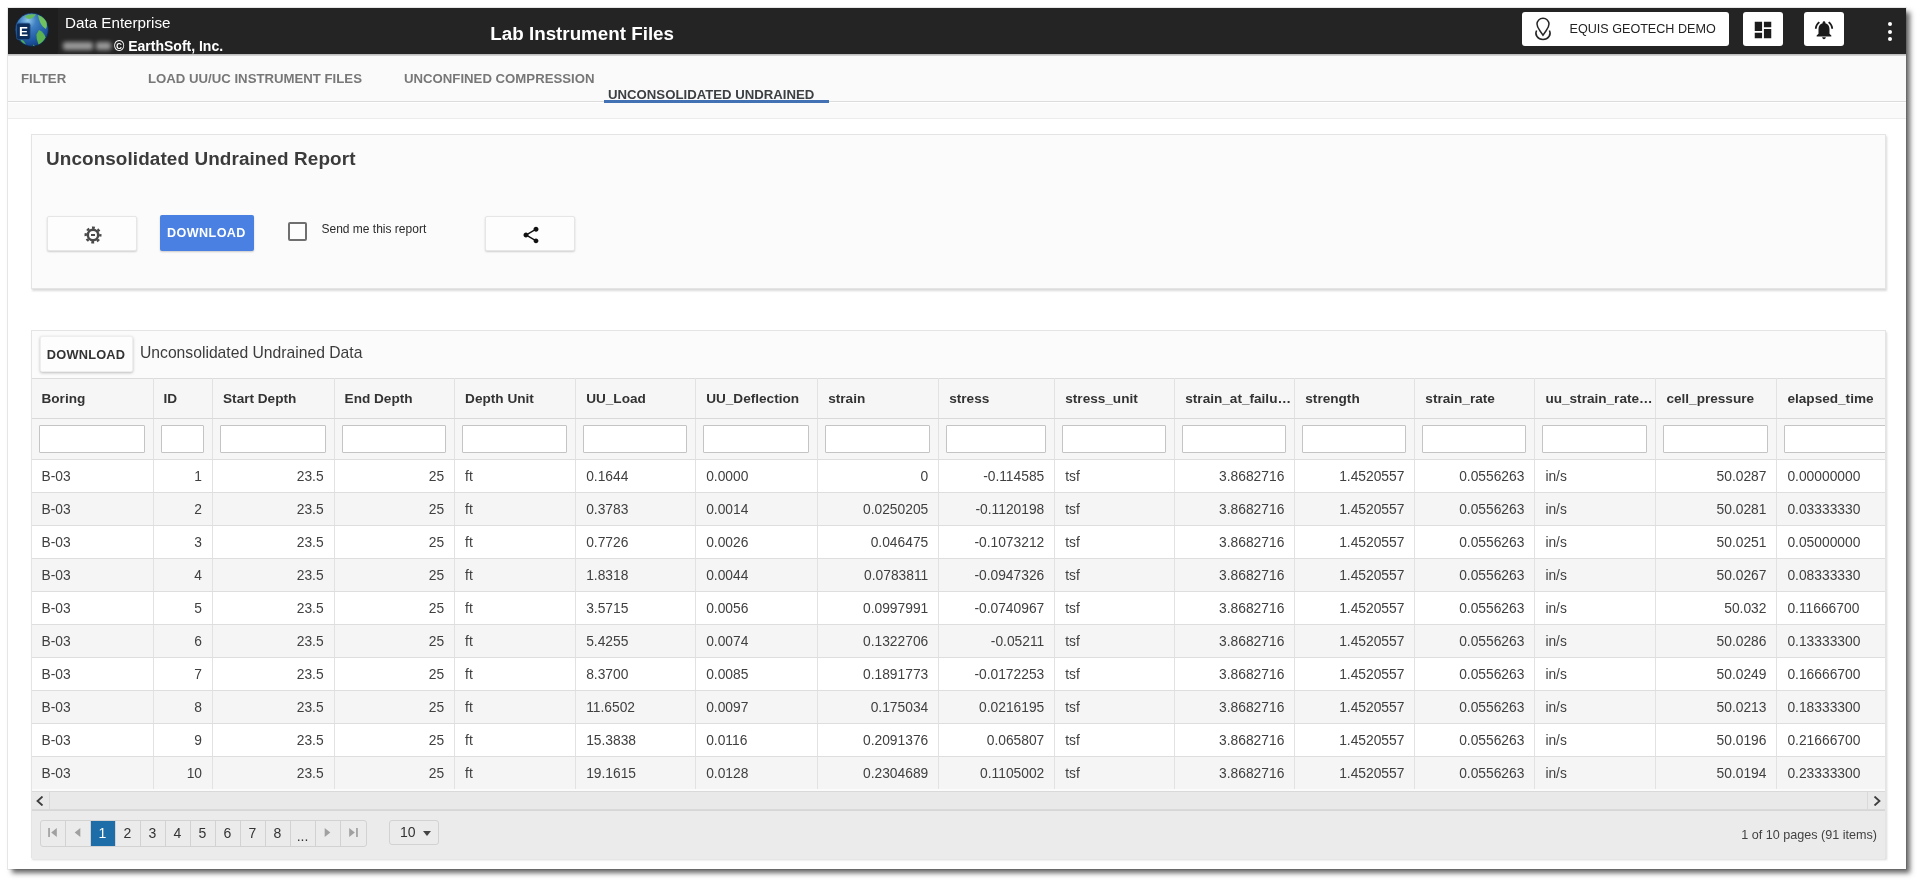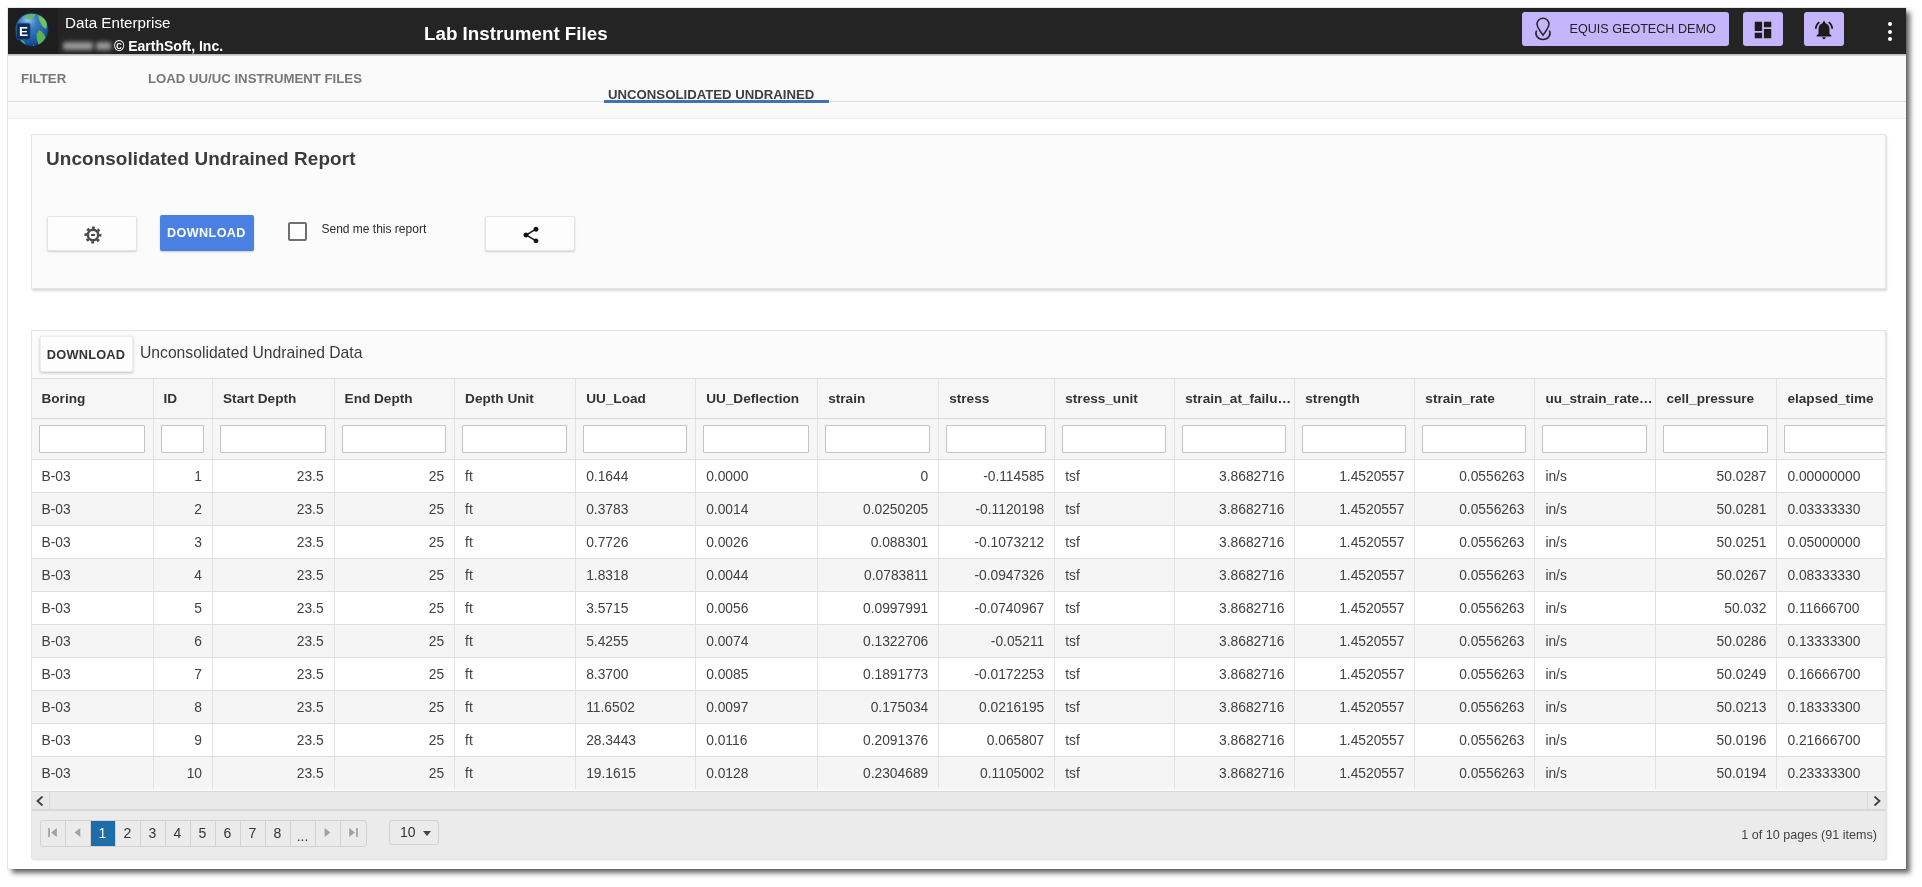--- a/index.html
+++ b/index.html
@@ -6,22 +6,22 @@
 html,body { width:1922px; height:887px; background:#fff; font-family:"Liberation Sans", sans-serif; overflow:hidden; }
 .win { position:absolute; left:8px; top:8px; width:1898px; height:861px; background:#fff;
   box-shadow: 0 0 0 1px rgba(0,0,0,.07), 4px 4px 5px rgba(75,75,75,.85); }
 
 .appbar { position:absolute; left:0; top:0; width:100%; height:46px; background:#242424; }
 .logo { position:absolute; left:5px; top:2px; }
 .brand { position:absolute; left:57px; top:6px; color:#fff; font-size:15.2px; }
 .brand2 { position:absolute; left:55px; top:28px; height:11px; }
 .blur { display:inline-block; height:8px; background:#989898; filter:blur(2px); vertical-align:middle; margin-right:3px; border-radius:2px;}
 .esoft { color:#fff; font-size:14px; font-weight:bold; vertical-align:middle; }
-.apptitle { position:absolute; left:416px; top:15px; width:250px; color:#fff; font-size:18.8px; font-weight:bold; white-space:nowrap; }
-.hbtn { position:absolute; top:4px; height:34px; background:#c4b5fd; border-radius:3px; color:#222; }
+.apptitle { position:absolute; left:416px; top:15px; width:250px; color:#fff; font-size:18.8px; font-weight:bold; white-space:nowrap;text-align:right; }
+.hbtn { position:absolute; top:4px; height:34px; background:#ffffff; border-radius:3px; color:#222; }
 .hbtn-user { left:1513.5px; width:207px; font-size:12.6px; white-space:nowrap; }
 .hbtn-user svg { position:absolute; left:12px; top:4.5px; }
 .hbtn-user span { position:absolute; left:48px; top:10px; letter-spacing:0; }
 .hbtn-sq { width:40px; }
 .hbtn-sq svg { position:absolute; left:9px; top:7px; }
 .dots { position:absolute; left:1880px; top:14px; width:4px; }
 .dots div { width:4px; height:4px; border-radius:50%; background:#fff; margin-bottom:3.5px; }
 
 .tabshadow { position:absolute; left:0; top:46px; width:100%; height:2px;
   background:linear-gradient(#b5b5b5,#dddddd); }
@@ -122,20 +122,21 @@
     <div class="dots">
         <div></div>
         <div></div>
         <div></div>
       </div>
   </div>
   <div class="tabshadow"></div>
   <div class="tabbar">
     <div class="tab" style="left:13px; width:117px;">FILTER</div>
     <div class="tab" style="left:140px; width:256px;">LOAD UU/UC INSTRUMENT FILES</div>
+    <div class="tab" style="left:396px; width:190px;">UNCONFINED COMPRESSION</div>
     <div class="tab active" style="left:600px; width:225px;margin-top:16px;">UNCONSOLIDATED UNDRAINED</div>
     <div class="tabink"></div>
   </div>
   <div class="strip"></div>
   <div class="card card1">
     <h2>Unconsolidated Undrained Report</h2>
     <div class="gearbtn">
       <svg width="20" height="20" viewBox="0 0 20 20">
         <circle cx="10" cy="10" r="5.2" fill="none" stroke="#4a4a4a" stroke-width="2.5"></circle>
         <circle cx="10" cy="10" r="7.3" fill="none" stroke="#4a4a4a" stroke-width="2.4" stroke-dasharray="2.85 2.88" stroke-dashoffset="1.2"></circle>
@@ -282,21 +283,21 @@
               <td>0.03333330</td>
             </tr>
             <tr class="odd">
               <td>B-03</td>
               <td class="r">3</td>
               <td class="r">23.5</td>
               <td class="r">25</td>
               <td>ft</td>
               <td>0.7726</td>
               <td>0.0026</td>
-              <td class="r">0.088301</td>
+              <td class="r">0.046475</td>
               <td class="r">-0.1073212</td>
               <td>tsf</td>
               <td class="r">3.8682716</td>
               <td class="r">1.4520557</td>
               <td class="r">0.0556263</td>
               <td>in/s</td>
               <td class="r">50.0251</td>
               <td>0.05000000</td>
             </tr>
             <tr class="even">
@@ -388,21 +389,21 @@
               <td>in/s</td>
               <td class="r">50.0213</td>
               <td>0.18333300</td>
             </tr>
             <tr class="odd">
               <td>B-03</td>
               <td class="r">9</td>
               <td class="r">23.5</td>
               <td class="r">25</td>
               <td>ft</td>
-              <td>28.3443</td>
+              <td>15.3838</td>
               <td>0.0116</td>
               <td class="r">0.2091376</td>
               <td class="r">0.065807</td>
               <td>tsf</td>
               <td class="r">3.8682716</td>
               <td class="r">1.4520557</td>
               <td class="r">0.0556263</td>
               <td>in/s</td>
               <td class="r">50.0196</td>
               <td>0.21666700</td>

